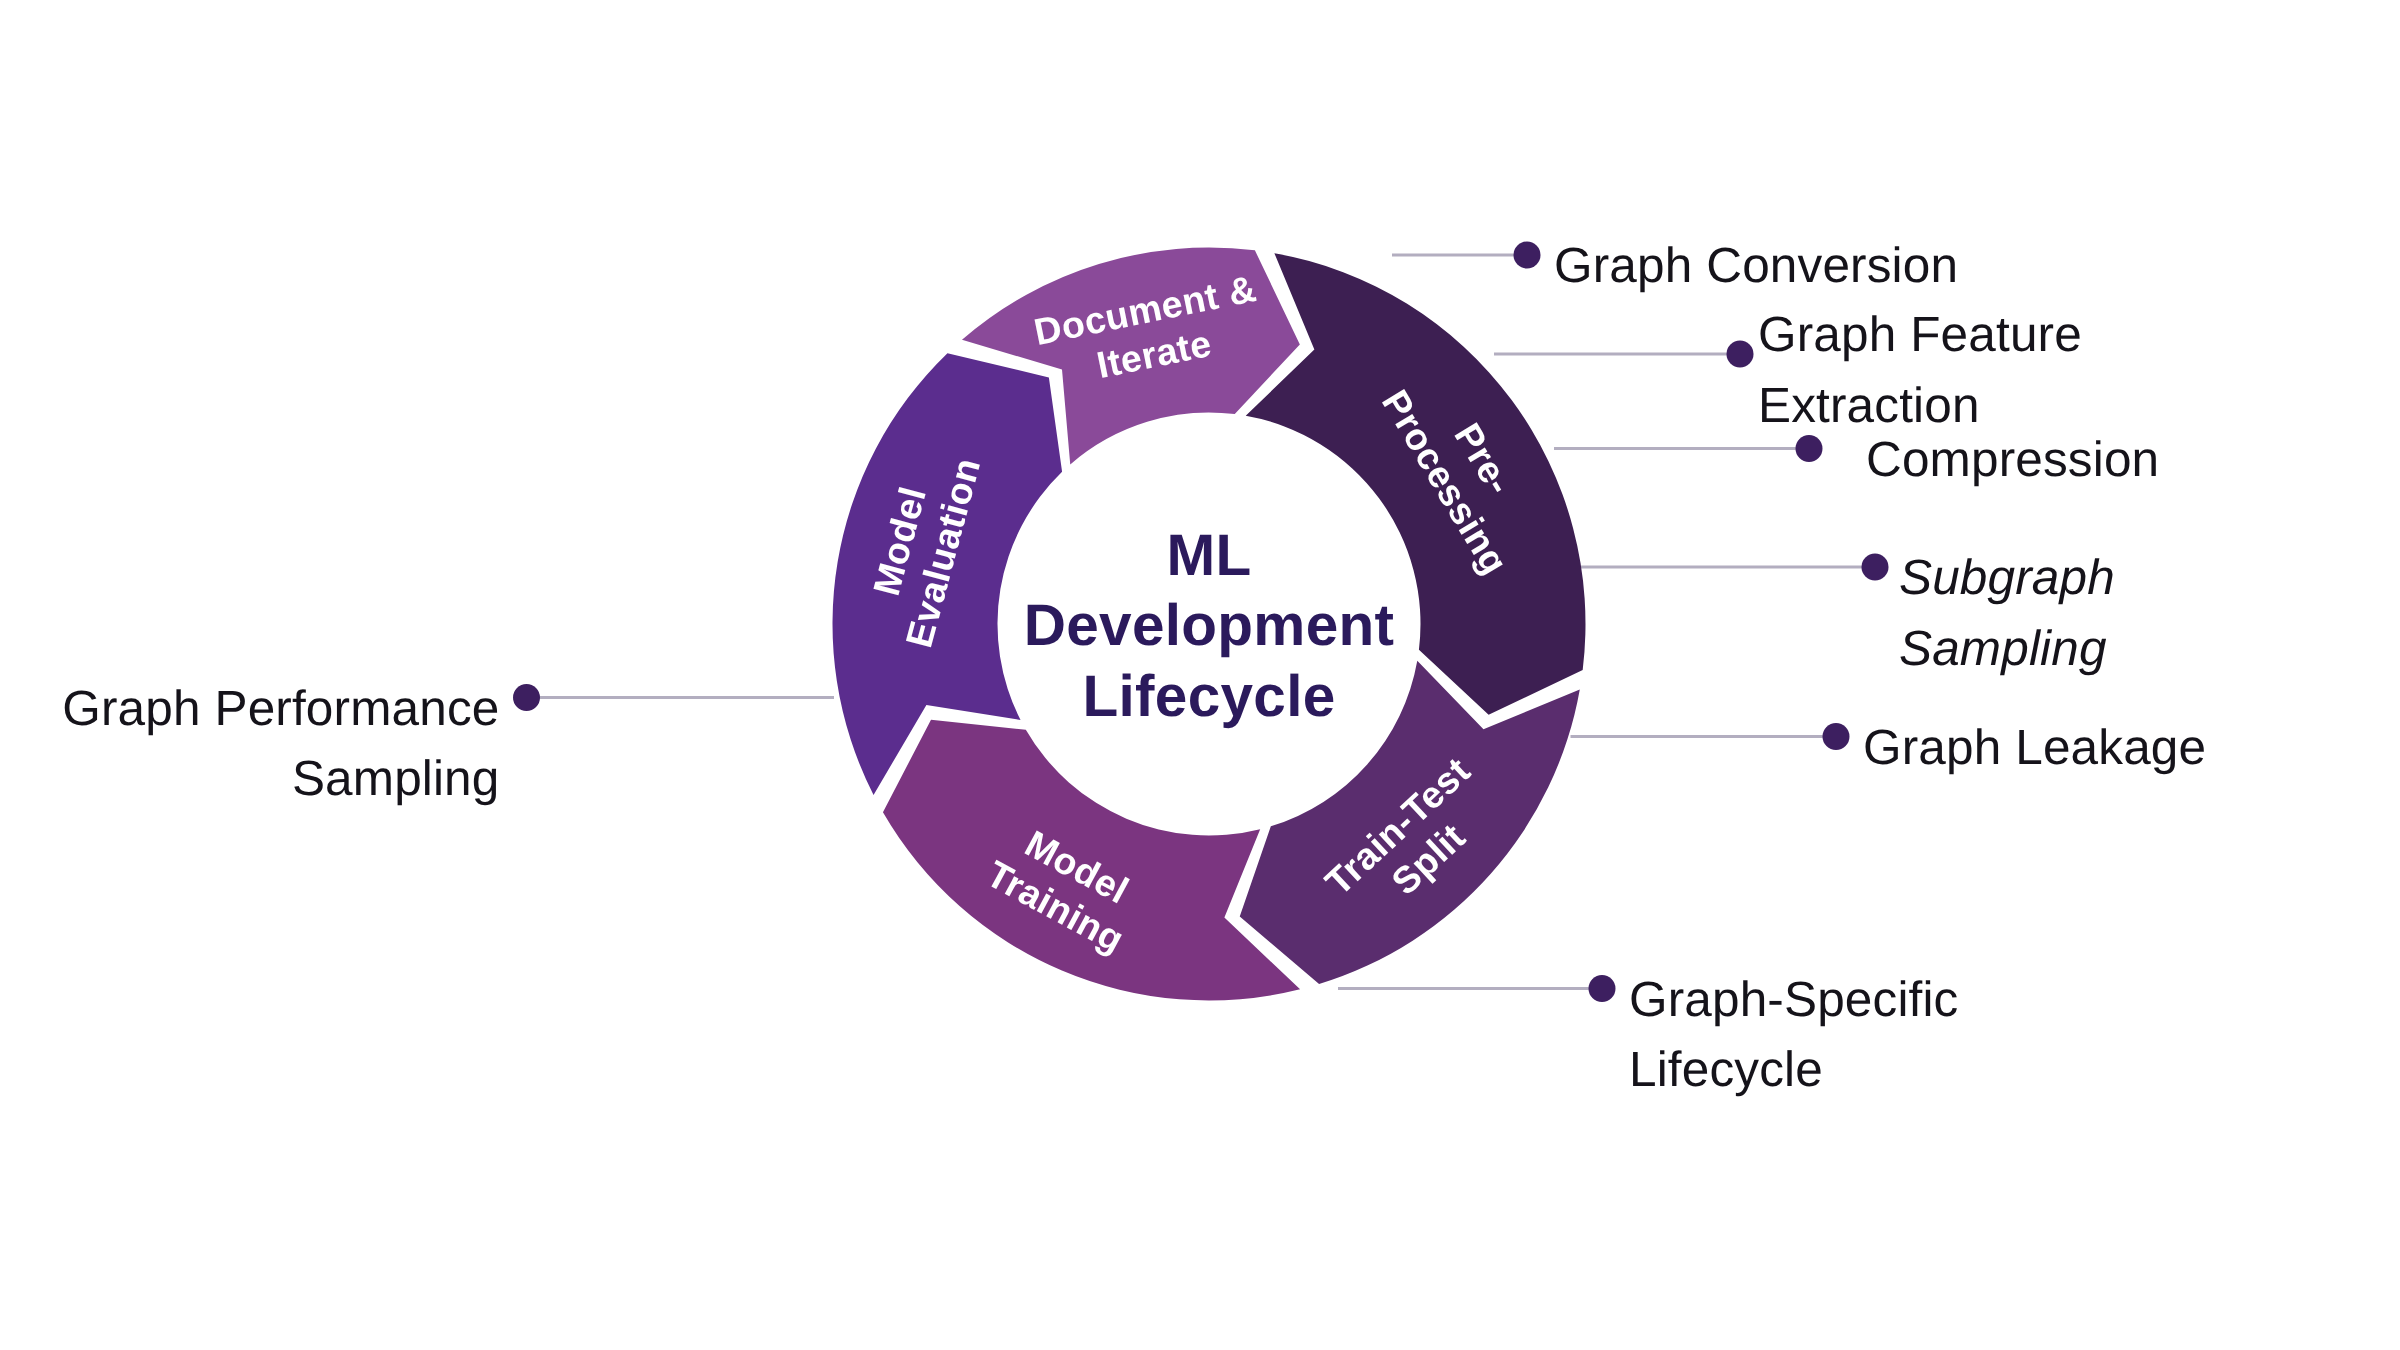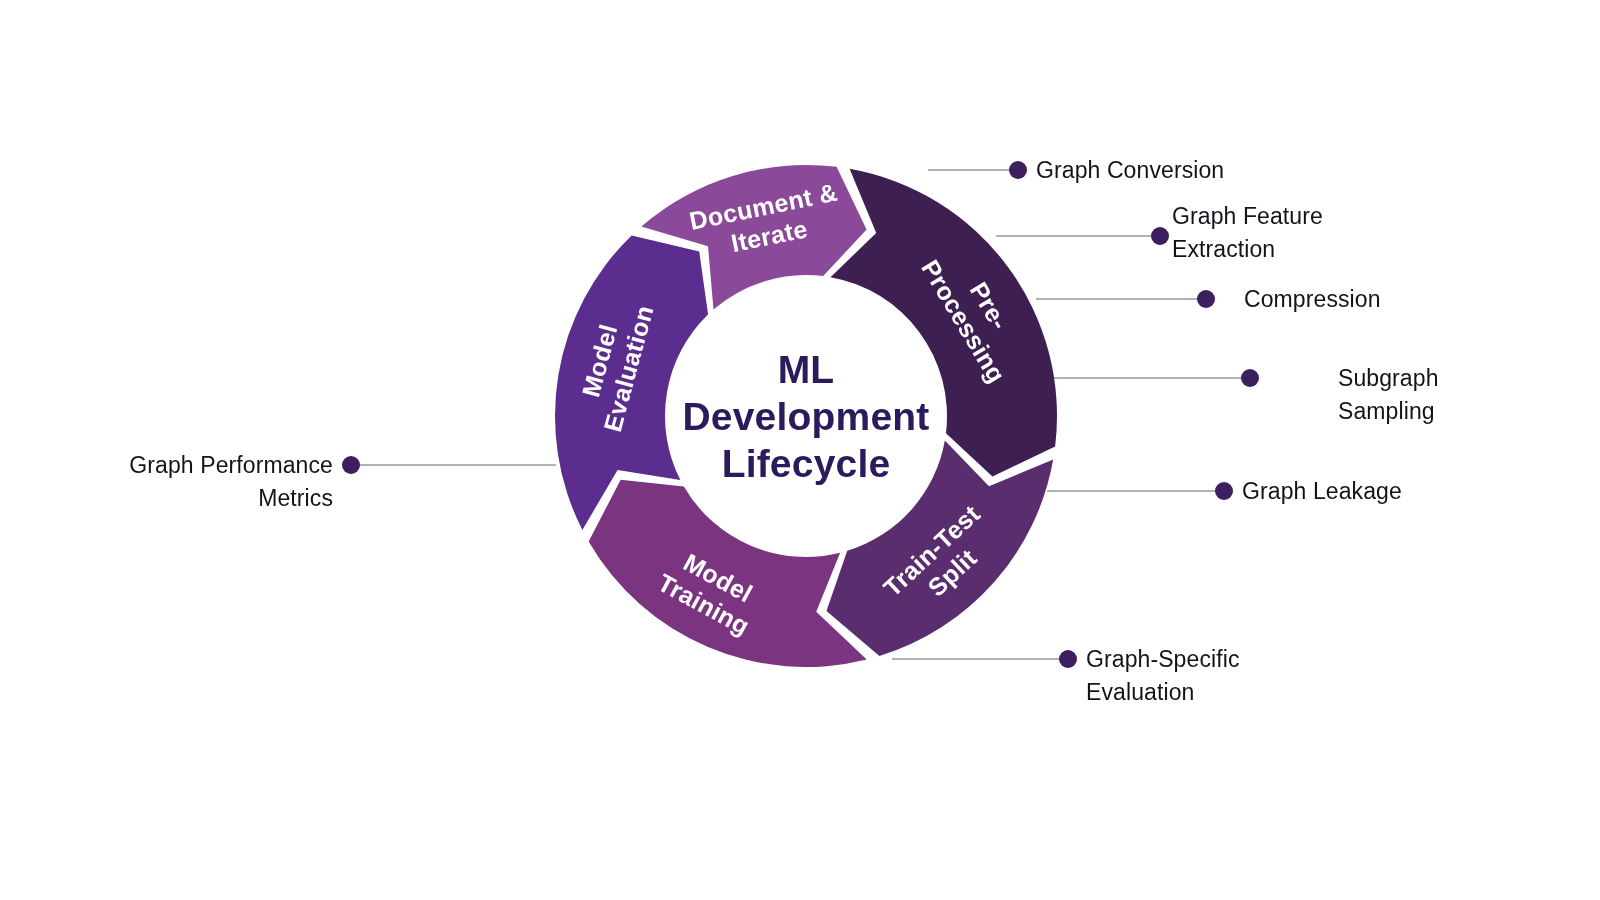--- a/index.html
+++ b/index.html
@@ -23,21 +23,21 @@
   .diagram-svg {
     position: absolute;
     left: 0;
     top: 0;
     width: 1600px;
     height: 900px;
   }
   .callout-label {
     position: absolute;
     font-family: "Liberation Sans", sans-serif;
-    font-size: 23px;
+    font-size: 33px;
     line-height: 1.42;
     color: #15131a;
     letter-spacing: 0.1px;
     white-space: pre-line;
   }
   .callout-right { text-align: left; }
   .callout-left { text-align: right; }
 
   .segment-label {
     fill: #ffffff;
@@ -148,21 +148,21 @@
         <circle cx="1068" cy="659" r="9" fill="#3d1f60"></circle>
         <circle cx="351" cy="465" r="9" fill="#3d1f60"></circle>
       </g>
   </svg>
 
   <div id="callout-labels">
       <div class="callout-label callout-right" style="top: 154px; left: 1036px;">Graph Conversion</div>
       <div class="callout-label callout-right" style="top: 200px; left: 1172px;">Graph Feature
 Extraction</div>
       <div class="callout-label callout-right" style="top: 283px; left: 1224px; margin-left: 20px;">Compression</div>
-      <div class="callout-label callout-right" style="top: 362px; left: 1338px;">Subgraph
+      <div class="callout-label callout-right" style="top: 362px; left: 1266px; font-style: italic;">Subgraph
 Sampling</div>
       <div class="callout-label callout-right" style="top: 475px; left: 1242px;">Graph Leakage</div>
       <div class="callout-label callout-right" style="top: 643px; left: 1086px;">Graph-Specific
-Evaluation</div>
+Lifecycle</div>
       <div class="callout-label callout-left" style="top: 449px; right: 1267px;">Graph Performance
-Metrics</div>
+Sampling</div>
     </div>
 </div>
 
 </body></html>

